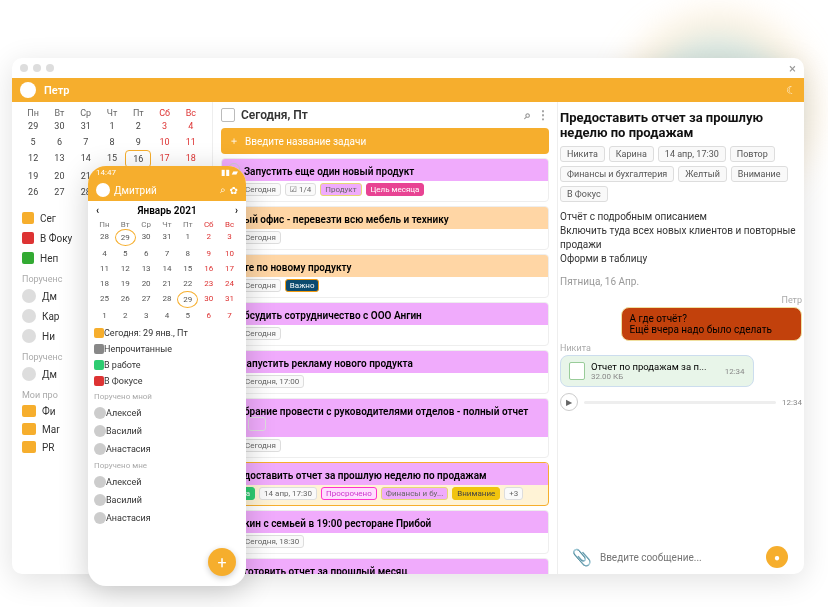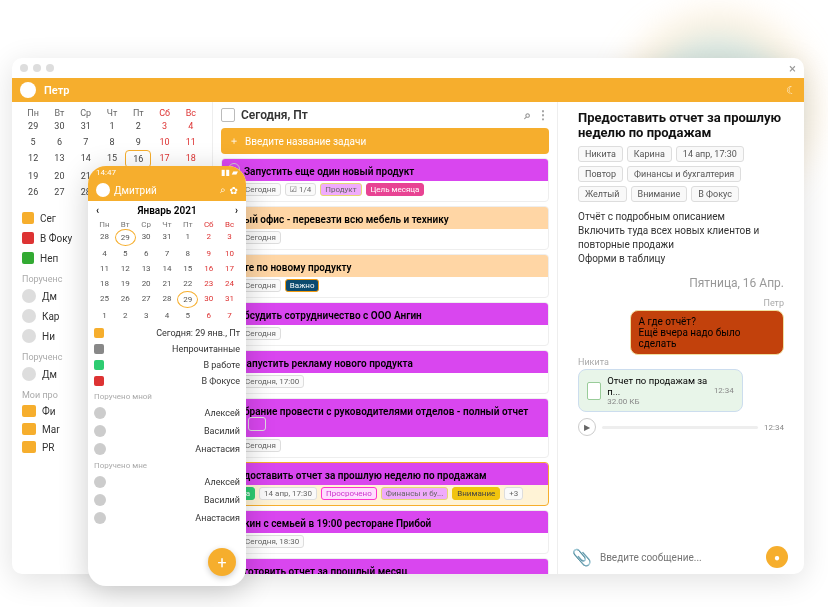--- a/index.html
+++ b/index.html
@@ -53,32 +53,32 @@
   .chip.red { border-color:#f3c; color:#c3c; background:#fdf; }
   .chip.mag { background:#e84393; color:#fff; border-color:#e84393; }
   .chip.grn { background:#2ecc71; color:#fff; border-color:#2ecc71; }
   .chip.org { background:#0c4a6e; color:#fff; border-color:#f39c12; }
   .chip.ylw { background:#f1c40f; color:#444; border-color:#f1c40f; }
   .chip.tag { background:#f0abfc; border-color:#e8d676; }
 
   .task.sel { border-color:#F6AE2D; background:#FFF3D6; }
   .task.blue-row .title { background:#9ec5fe; }
   .task.or-row .title { background:#ffd6a5; }
-  .task.gr-row .title { background:#d946ef; }
+  .task.gr-row .title { background:#f0abfc; }
 
   .round { width:12px;height:12px;border-radius:50%; border:1px solid #ccc; display:inline-block; margin-right:4px;}
   .viewbtns { display:inline-flex; gap:2px; margin-left:auto; }
   .viewbtns span { width:18px; height:14px; border:1px solid #ddd; border-radius:3px; display:inline-block; }
 
-  .details { flex:1; border-left:1px solid #eee; padding:8px 20px; font-size:10px; overflow:hidden; }
+  .details { flex:1; border-left:1px solid #eee; padding:8px 2px; font-size:10px; overflow:hidden; }
   .details h2 { font-size:13px; font-weight:700; color:#111; margin-bottom:6px; }
   .detail-chips { display:flex; flex-wrap:wrap; gap:4px; margin-bottom:8px; }
   .dchip { font-size:9px; border:1px solid #ddd; border-radius:3px; padding:2px 6px; background:#f9f9f9; color:#555; display:inline-flex; align-items:center; gap:3px; }
   .desc { font-size:10px; color:#333; line-height:1.4; margin-bottom:10px; }
-  .chat-date { text-align:right; font-size:12px; color:#999; margin:8px 0; }
+  .chat-date { text-align:left; font-size:10px; color:#999; margin:8px 0; }
   .chat-name-r { text-align:right; font-size:9px; color:#aaa; margin:2px 0; }
   .chat-name-l { text-align:left; font-size:9px; color:#aaa; margin:2px 0; }
   .bubble-r { margin-left:auto; max-width:75%; background:#c2410c; border:1px solid #f0e0a0; border-radius:8px; padding:5px 8px; font-size:10px; }
   .bubble-l { max-width:80%; background:#E8F5E9; border:1px solid #cde; border-radius:8px; padding:5px 8px; font-size:9.5px; }
   .file-row { display:flex; align-items:center; gap:6px; }
   .file-row .fic { width:16px;height:18px;border:1px solid #9c9;border-radius:2px; background:#fff; }
   .file-meta { color:#888; font-size:8px; }
   .file-time { margin-left:auto; color:#888; font-size:8px; }
   .audio { display:flex; align-items:center; gap:6px; margin-top:6px; }
   .play { width:18px;height:18px;border-radius:50%; border:1px solid #ccc; display:flex;align-items:center;justify-content:center; font-size:8px; color:#666; }
@@ -98,21 +98,21 @@
   .m-bar .av { width:14px; height:14px; border-radius:50%; background:#fff; }
   .m-bar .sp { flex:1; }
   .m-cal-title { font-size:10px; font-weight:600; padding:4px 8px; display:flex; align-items:center; justify-content:space-between; }
   .m-weekdays { display:grid; grid-template-columns:repeat(7,1fr); font-size:8px; text-align:center; color:#777; padding:0 6px; }
   .m-weekdays span:nth-child(6), .m-weekdays span:nth-child(7){ color:#d33; }
   .m-cal { display:grid; grid-template-columns:repeat(7,1fr); font-size:8px; text-align:center; padding:0 6px; color:#555; }
   .m-cal span { padding:3px 0; }
   .m-cal .we { color:#d33; }
   .m-cal .today { border:1px solid #F6AE2D; border-radius:50%; }
   .m-list { padding:2px 6px; font-size:9px; }
-  .m-item { display:flex; align-items:center; padding:3px 0; color:#333;justify-content:space-between; }
+  .m-item { display:flex; align-items:center; padding:3px 0; color:#333; }
   .m-item .ic { width:10px; height:10px; border-radius:2px; display:inline-block; }
   .m-group { font-size:8px; color:#aaa; margin:3px 0; }
   .m-fab { position:absolute; bottom:10px; right:10px; width:28px;height:28px;border-radius:50%; background:#F6AE2D; color:#fff; display:flex; align-items:center; justify-content:center; font-size:16px; box-shadow:0 2px 6px rgba(0,0,0,.2); }
 </style>
 </head>
 <body>
 
 <div class="bg-splash"></div>
 
 <div class="desktop-window">

